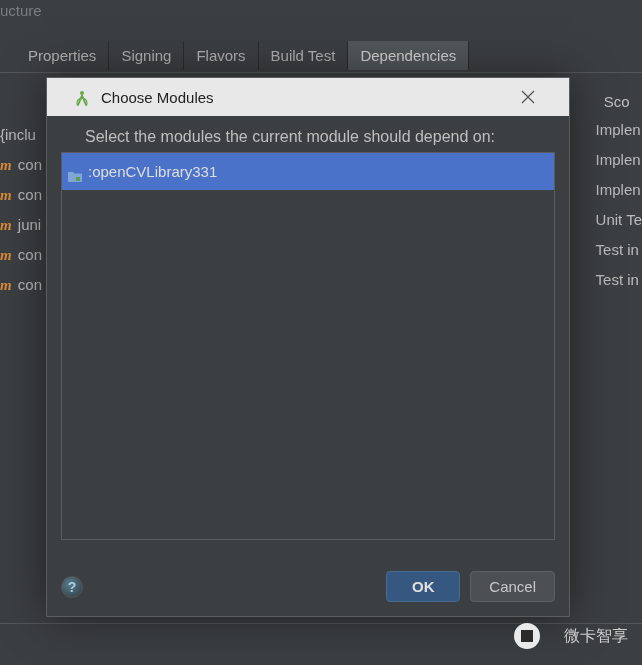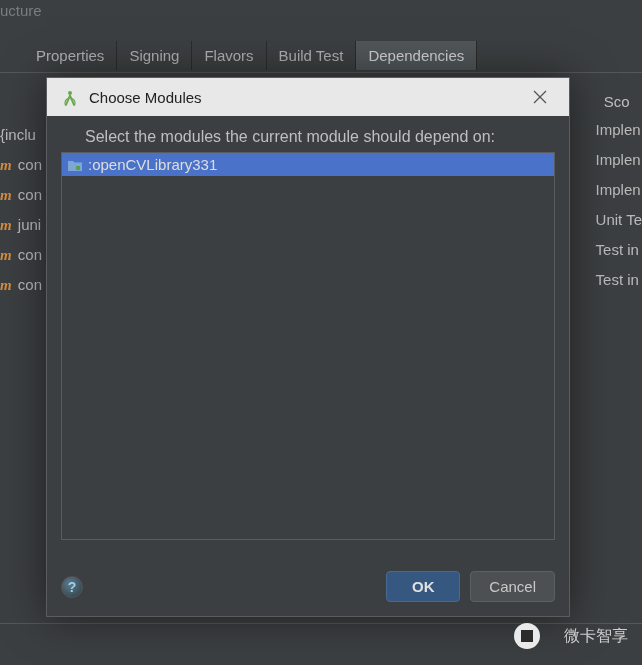--- a/index.html
+++ b/index.html
@@ -16,24 +16,23 @@
     .bg-title {
       position: absolute;
       top: 2px;
       left: 0;
       color: #7a7d7f;
       font-size: 15px;
     }
     .tabs {
       position: absolute;
       top: 41px;
-      left: 0;
+      left: 16px;
       display: flex;
       gap: 0;
-      padding-left: 24px;
     }
     .tab {
       padding: 6px 12px;
       background: #3c3f41;
       color: #b0b0b0;
       cursor: pointer;
       font-size: 15px;
       border-right: 1px solid #2b2b2b;
     }
     .tab.active {
@@ -71,21 +70,21 @@
       height: 540px;
       background: #3c3f41;
       border: 1px solid #5a5d5f;
       box-shadow: 0 0 40px rgba(0,0,0,0.5);
     }
     .dlg-titlebar {
       height: 38px;
       background: #e8e8e8;
       display: flex;
       align-items: center;
-      padding: 0 14px;
+      padding: 0 26px;
       gap: 10px;
     }
     .dlg-app-icon {
       width: 18px; height: 18px;
       position: relative;
     }
     .dlg-app-icon svg { width: 18px; height: 18px; }
     .dlg-title { color: #222; font-size: 15px; flex: 1; }
     .dlg-close {
       width: 30px; height: 30px;
@@ -98,23 +97,23 @@
     }
     .dlg-prompt { color: #bfbfbf; font-size: 16px; margin-bottom: 6px; margin-left: 24px; }
     .module-list {
       border: 1px solid #5a5d5f;
       background: #3c3f41;
       height: 388px;
     }
     .module-item {
       background: #4a72c8;
       color: #dedede;
-      padding: 3px 6px;
-      display: flex;
-      align-items: flex-start;
+      padding: 10px 6px;
+      display: flex;
+      align-items: flex-end;
       gap: 6px;
       font-size: 15px;
       cursor: pointer;
     }
     .module-icon {
       width: 14px; height: 12px;
       position: relative;
       margin-top: 1px;
     }
     .dlg-footer {

